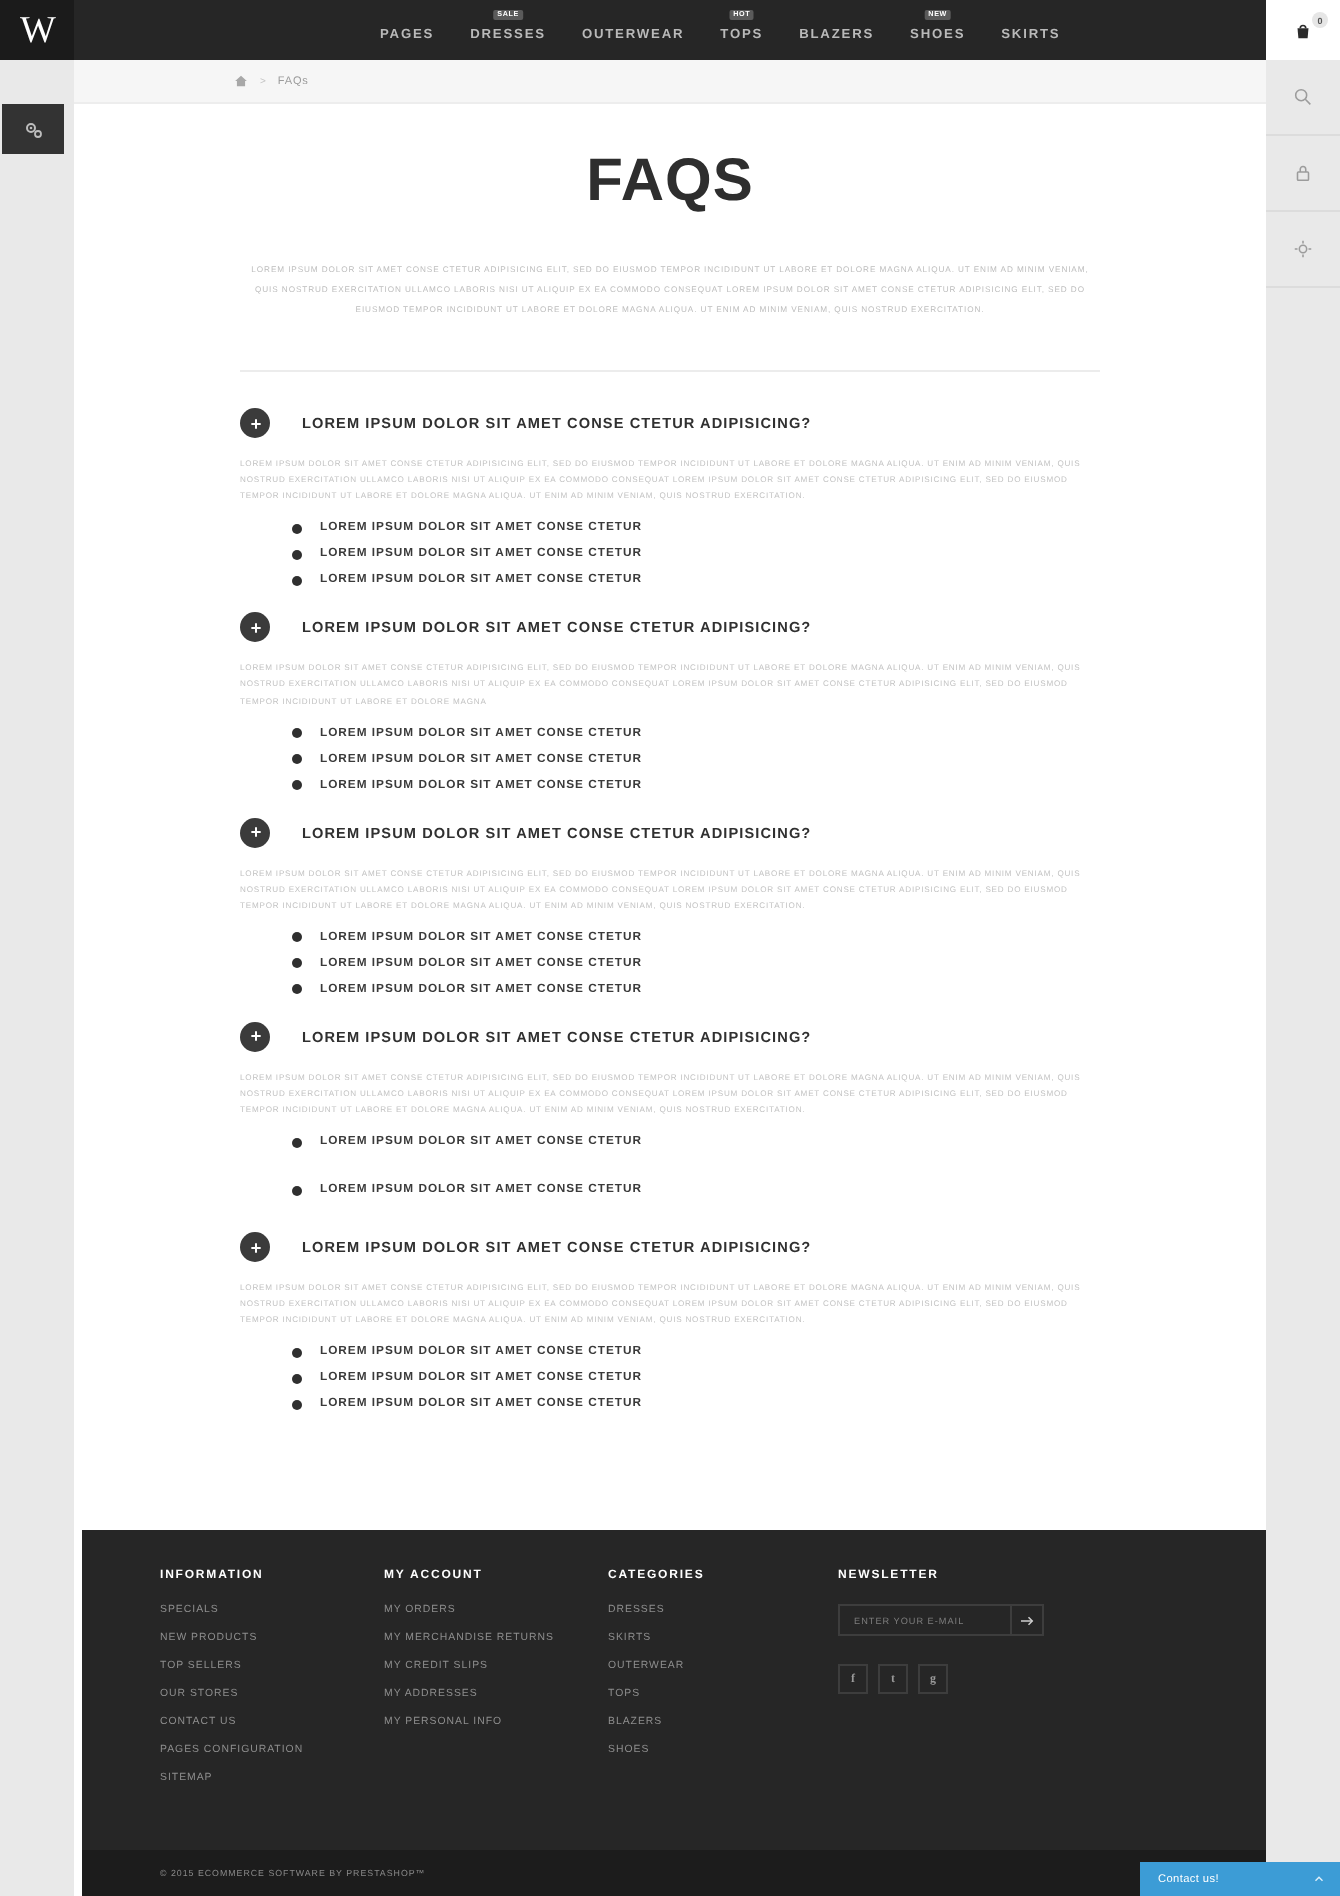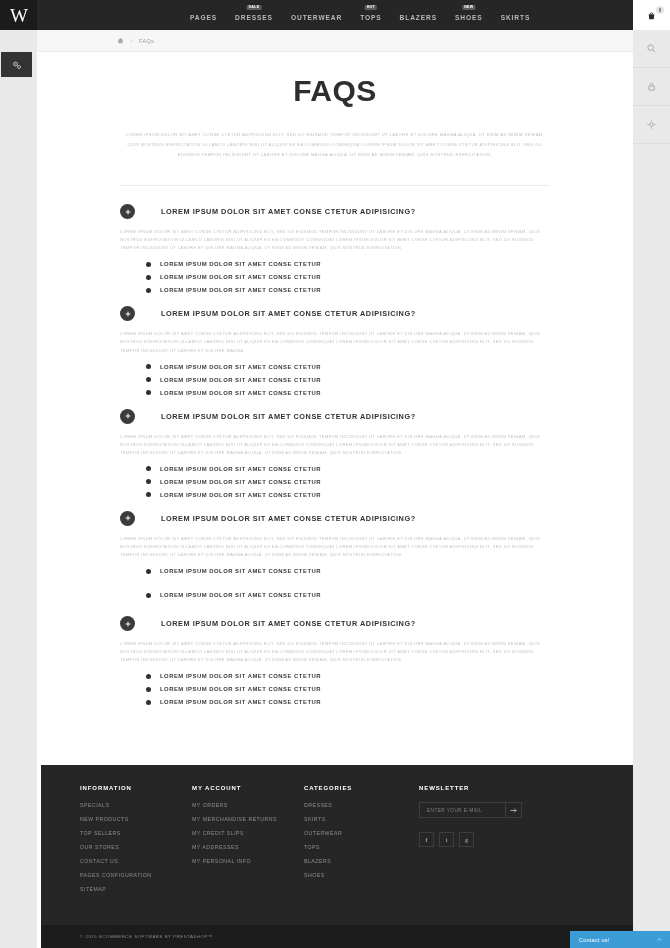--- a/index.html
+++ b/index.html
@@ -85,21 +85,21 @@
     margin: 22px auto 0; width: 420px; text-align: center;
     color: #bdbdbd; font-size: 4.1px; line-height: 2.45; letter-spacing: .45px;
     text-transform: uppercase;
   }
   .divider {
     margin: 25px auto 0; width: 430px; height: 1px; background: #ececec;
   }
 
   .faq-list { margin: 18px auto 0; width: 430px; }
   .faq-item { margin-bottom: 13px; }
-  .faq-head { display: flex; align-items: center; gap: 26px; }
+  .faq-head { display: flex; align-items: center; gap: 16px; }
   .faq-plus {
     width: 15px; height: 15px; border-radius: 50%; background: #3b3b3b;
     display: flex; align-items: center; justify-content: center; flex: 0 0 15px;
   }
   .faq-plus svg { display: block; }
   .faq-q {
     font-size: 7.3px; font-weight: 700; color: #303030; letter-spacing: .55px;
     text-transform: uppercase;
   }
   .faq-body {

